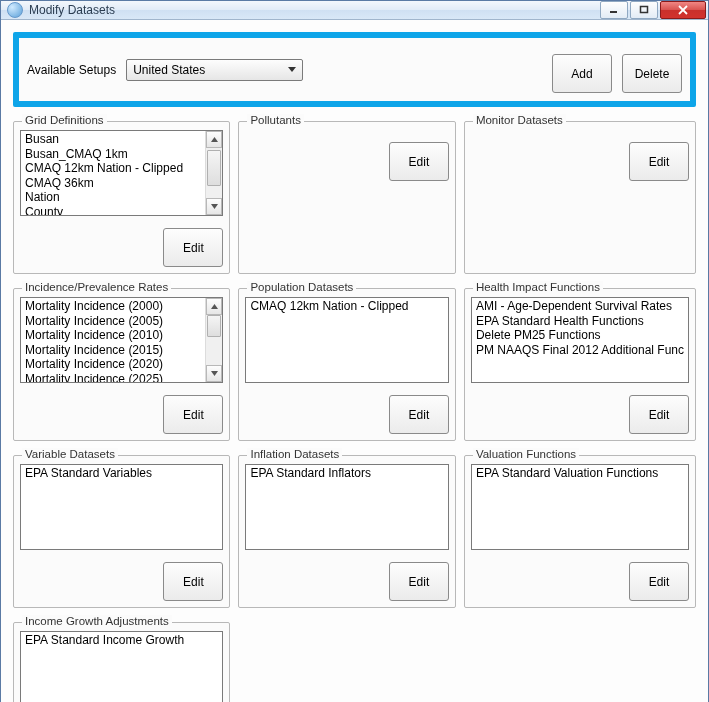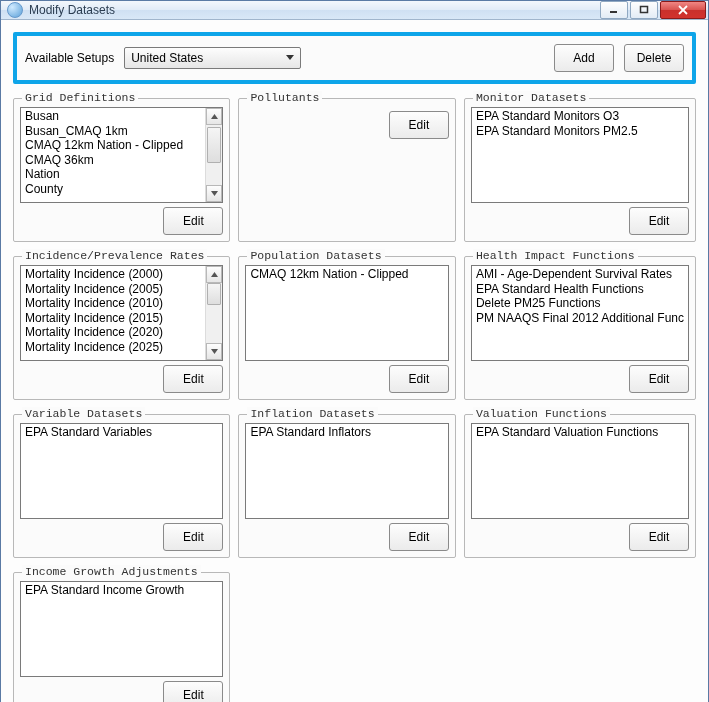--- a/index.html
+++ b/index.html
@@ -54,40 +54,41 @@
   .win-btn svg { display: block; }
   .content {
     flex: 1;
     padding: 12px 12px 8px 12px;
     display: flex;
     flex-direction: column;
     gap: 8px;
     background: #fdfdfd;
   }
   .panel {
-    border: 4px solid #0ea5e9;
+    border: 6px solid #0ea5e9;
     border-radius: 2px;
     padding: 8px;
     background: #fbfbfb;
   }
   .setup-row {
     display: flex;
     align-items: center;
     gap: 10px;
   }
   .setup-row .spacer { flex: 1; }
   .btn {
     min-width: 60px;
-    height: 28px;
+    height: 39px;
     padding: 0 10px;
     border: 1px solid #8a8a8a;
     border-radius: 3px;
     background: linear-gradient(180deg, #fdfdfd 0%, #ebebeb 100%);
     font: inherit;
     cursor: pointer;
+    margin-top: 8px;
   }
   .combo {
     position: relative;
     width: 177px;
     height: 22px;
     border: 1px solid #7a7a7a;
     border-radius: 2px;
     background: linear-gradient(180deg, #fdfdfd 0%, #e6e6e6 100%);
     display: inline-flex;
     align-items: center;
@@ -116,26 +117,25 @@
   }
   .group > legend,
   .group > .group-label {
     position: absolute;
     top: -8px;
     left: 8px;
     background: #fbfbfb;
     padding: 0 3px;
     color: #333;
     font-size: 11.5px;
-    font-family: Liberation Mono, monospace;
   }
   .listbox {
     border: 1px solid #7a7a7a;
     background: #ffffff;
-    height: 96px;
+    height: 86px;
     overflow: hidden;
     position: relative;
     font-size: 12px;
     padding: 1px 0;
   }
   .listbox .item {
     padding: 0 4px;
     line-height: 14.5px;
     white-space: nowrap;
     overflow: hidden;
@@ -255,24 +255,20 @@
           </div>
         </div>
         <div class="group">
           <div class="group-label">Pollutants</div>
           <div class="group-footer">
             <button class="btn">Edit</button>
           </div>
         </div>
         <div class="group">
           <div class="group-label">Monitor Datasets</div>
-          <div class="listbox">
-            <div class="item">EPA Standard Monitors O3</div>
-            <div class="item">EPA Standard Monitors PM2.5</div>
-          </div>
           <div class="group-footer">
             <button class="btn">Edit</button>
           </div>
         </div>
         <div class="group">
           <div class="group-label">Incidence/Prevalence Rates</div>
           <div class="listbox" style="padding-right: 17px;">
             <div class="item">Mortality Incidence (2000)</div>
             <div class="item">Mortality Incidence (2005)</div>
             <div class="item">Mortality Incidence (2010)</div>

